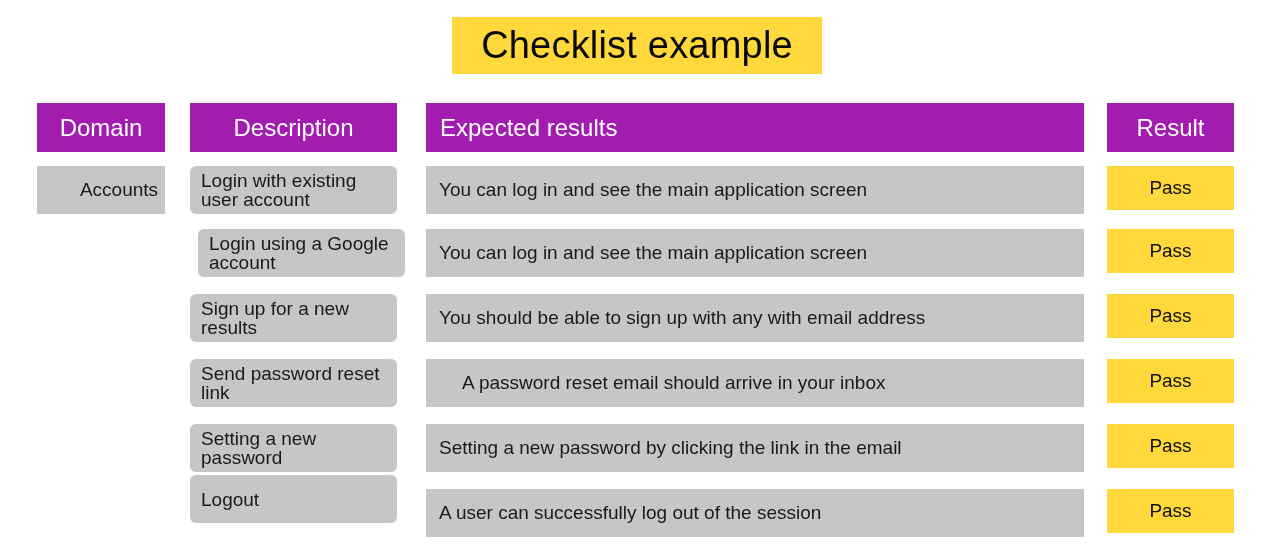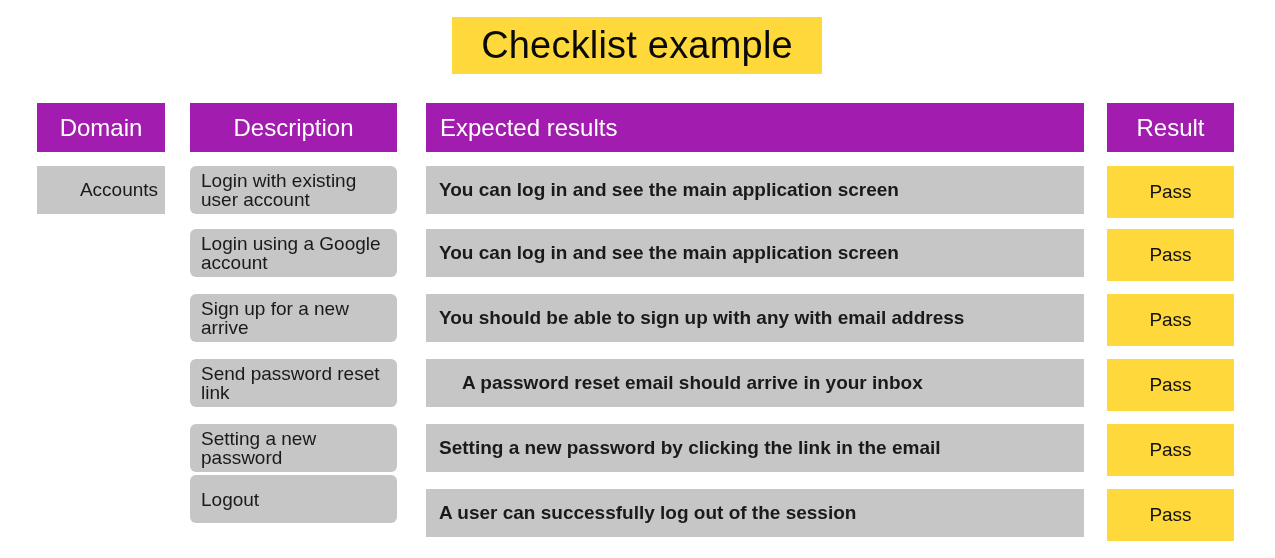--- a/index.html
+++ b/index.html
@@ -6,52 +6,52 @@
     body { width: 1275px; height: 558px; position: relative; overflow: hidden;
            font-family: "Liberation Sans", "DejaVu Sans", sans-serif; color: #111; }
     .title { position: absolute; left: 452px; top: 17px; width: 370px; height: 57px;
              background: #FFD93B; display: flex; align-items: center; justify-content: center;
              font-size: 38px; color: #0a0a0a; letter-spacing: 0.2px; }
     .cell { position: absolute; box-sizing: border-box; display: flex; align-items: center; }
     .hdr { background: #a21caf; color: #fff; font-size: 24px; height: 49px; top: 103px; }
     .hdr.center { justify-content: center; }
     .hdr.left { padding-left: 14px; }
     .gray { background: #C6C6C6; color: #1a1a1a; height: 48px; }
-    .yellow { background: #FFD93B; color: #111; height: 52px; justify-content: center; font-size: 19px; }
+    .yellow { background: #FFD93B; color: #111; height: 44px; justify-content: center; font-size: 19px; }
     .col-domain { left: 37px; width: 128px; }
     .col-desc { left: 190px; width: 207px; }
     .col-exp { left: 426px; width: 658px; }
     .col-res { left: 1107px; width: 127px; }
     .domain-cell { justify-content: center; font-size: 19px; }
     .desc-cell { padding-left: 11px; font-size: 19px; line-height: 19px; border-radius: 6px; }
-    .exp-cell { padding-left: 13px; font-size: 19px; font-weight: bold; }
+    .exp-cell { padding-left: 13px; font-size: 19px; }
   </style>
 </head>
 <body>
 
 <div class="title">Checklist example</div>
 
 <div class="cell hdr center col-domain">Domain</div>
 <div class="cell hdr center col-desc">Description</div>
 <div class="cell hdr left col-exp">Expected results</div>
 <div class="cell hdr center col-res">Result</div>
 
 <div class="cell gray col-domain domain-cell" style="top:166px;padding-left:36px;">Accounts</div>
 
 <div>
 
   <div class="cell gray col-desc desc-cell" style="top:166px;">Login with existing user account</div>
   <div class="cell gray col-exp exp-cell" style="top:166px;">You can log in and see the main application screen</div>
   <div class="cell yellow col-res" style="top:166px;">Pass</div>
 
-  <div class="cell gray col-desc desc-cell" style="top:229px;">Login using a Google account</div>
+  <div class="cell gray col-desc desc-cell" style="top:229px;margin-left:8px;">Login using a Google account</div>
   <div class="cell gray col-exp exp-cell" style="top:229px;">You can log in and see the main application screen</div>
   <div class="cell yellow col-res" style="top:229px;">Pass</div>
 
-  <div class="cell gray col-desc desc-cell" style="top:294px;">Sign up for a new arrive</div>
+  <div class="cell gray col-desc desc-cell" style="top:294px;">Sign up for a new results</div>
   <div class="cell gray col-exp exp-cell" style="top:294px;">You should be able to sign up with any with email address</div>
   <div class="cell yellow col-res" style="top:294px;">Pass</div>
 
   <div class="cell gray col-desc desc-cell" style="top:359px;">Send password reset link</div>
   <div class="cell gray col-exp exp-cell" style="top:359px;padding-left:36px;">A password reset email should arrive in your inbox</div>
   <div class="cell yellow col-res" style="top:359px;">Pass</div>
 
   <div class="cell gray col-desc desc-cell" style="top:424px;">Setting a new password</div>
   <div class="cell gray col-exp exp-cell" style="top:424px;">Setting a new password by clicking the link in the email</div>
   <div class="cell yellow col-res" style="top:424px;">Pass</div>

